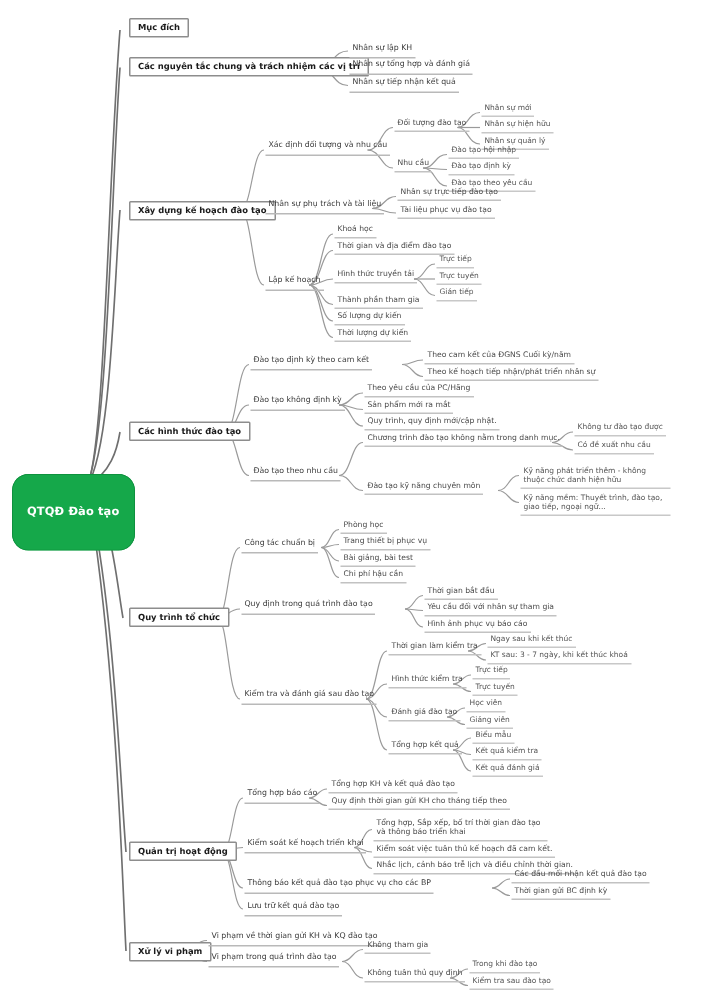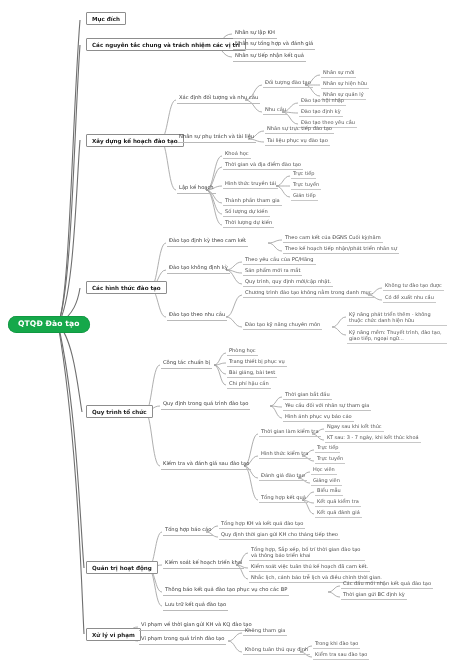--- a/index.html
+++ b/index.html
@@ -10,21 +10,21 @@
   svg.links{position:absolute;left:0;top:0;width:468px;height:670px;
             pointer-events:none;}
   svg.links path{fill:none;stroke:#9a9a9a;stroke-width:.8;}
   svg.links path.trunk{stroke:#6f6f6f;stroke-width:1.1;}
 
   .node{position:absolute;white-space:nowrap;line-height:1.15;}
 
   
   .root{
     background:#15a84a;color:#ffffff;font-size:7.6px;font-weight:bold;
-    border-radius:11px;padding:4px 10px;letter-spacing:.1px;
+    border-radius:11px;padding:21px 10px;letter-spacing:.1px;
     box-shadow:0 0 0 .5px #0c8a3b inset;
   }
   
   .lvl1{
     border:1px solid #8d8d8d;background:#ffffff;color:#1b1b1b;
     font-size:5.6px;font-weight:bold;padding:2.5px 5px;border-radius:1px;
   }
   
   .lvl2{
     font-size:5.2px;color:#3a3a3a;padding:1px 2px 1.6px 2px;

